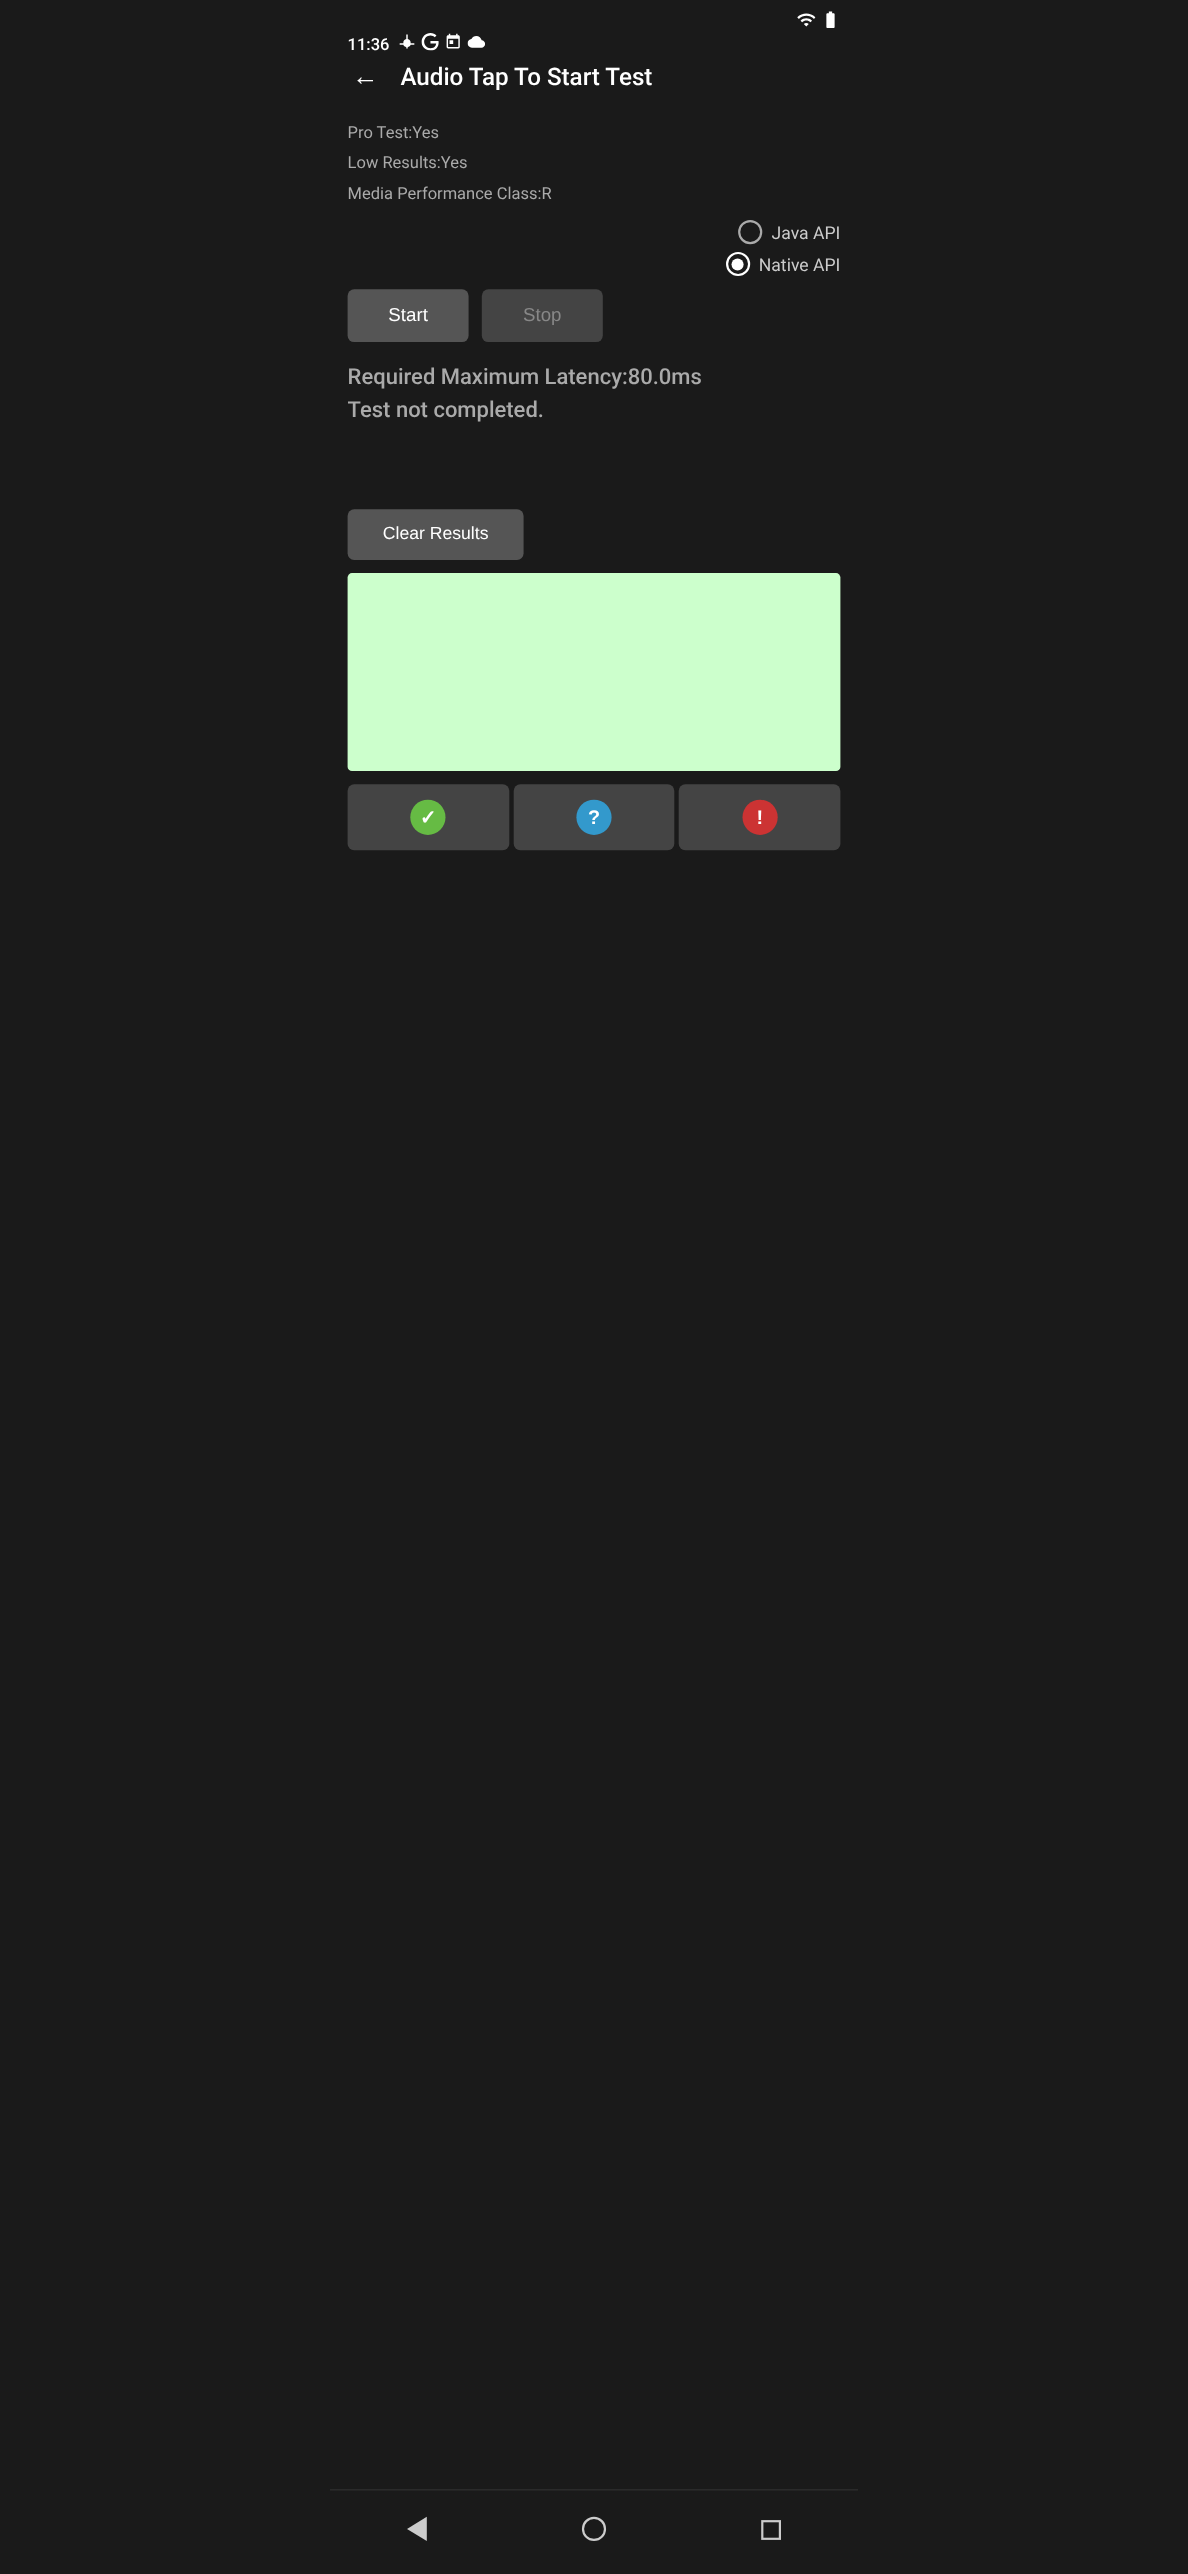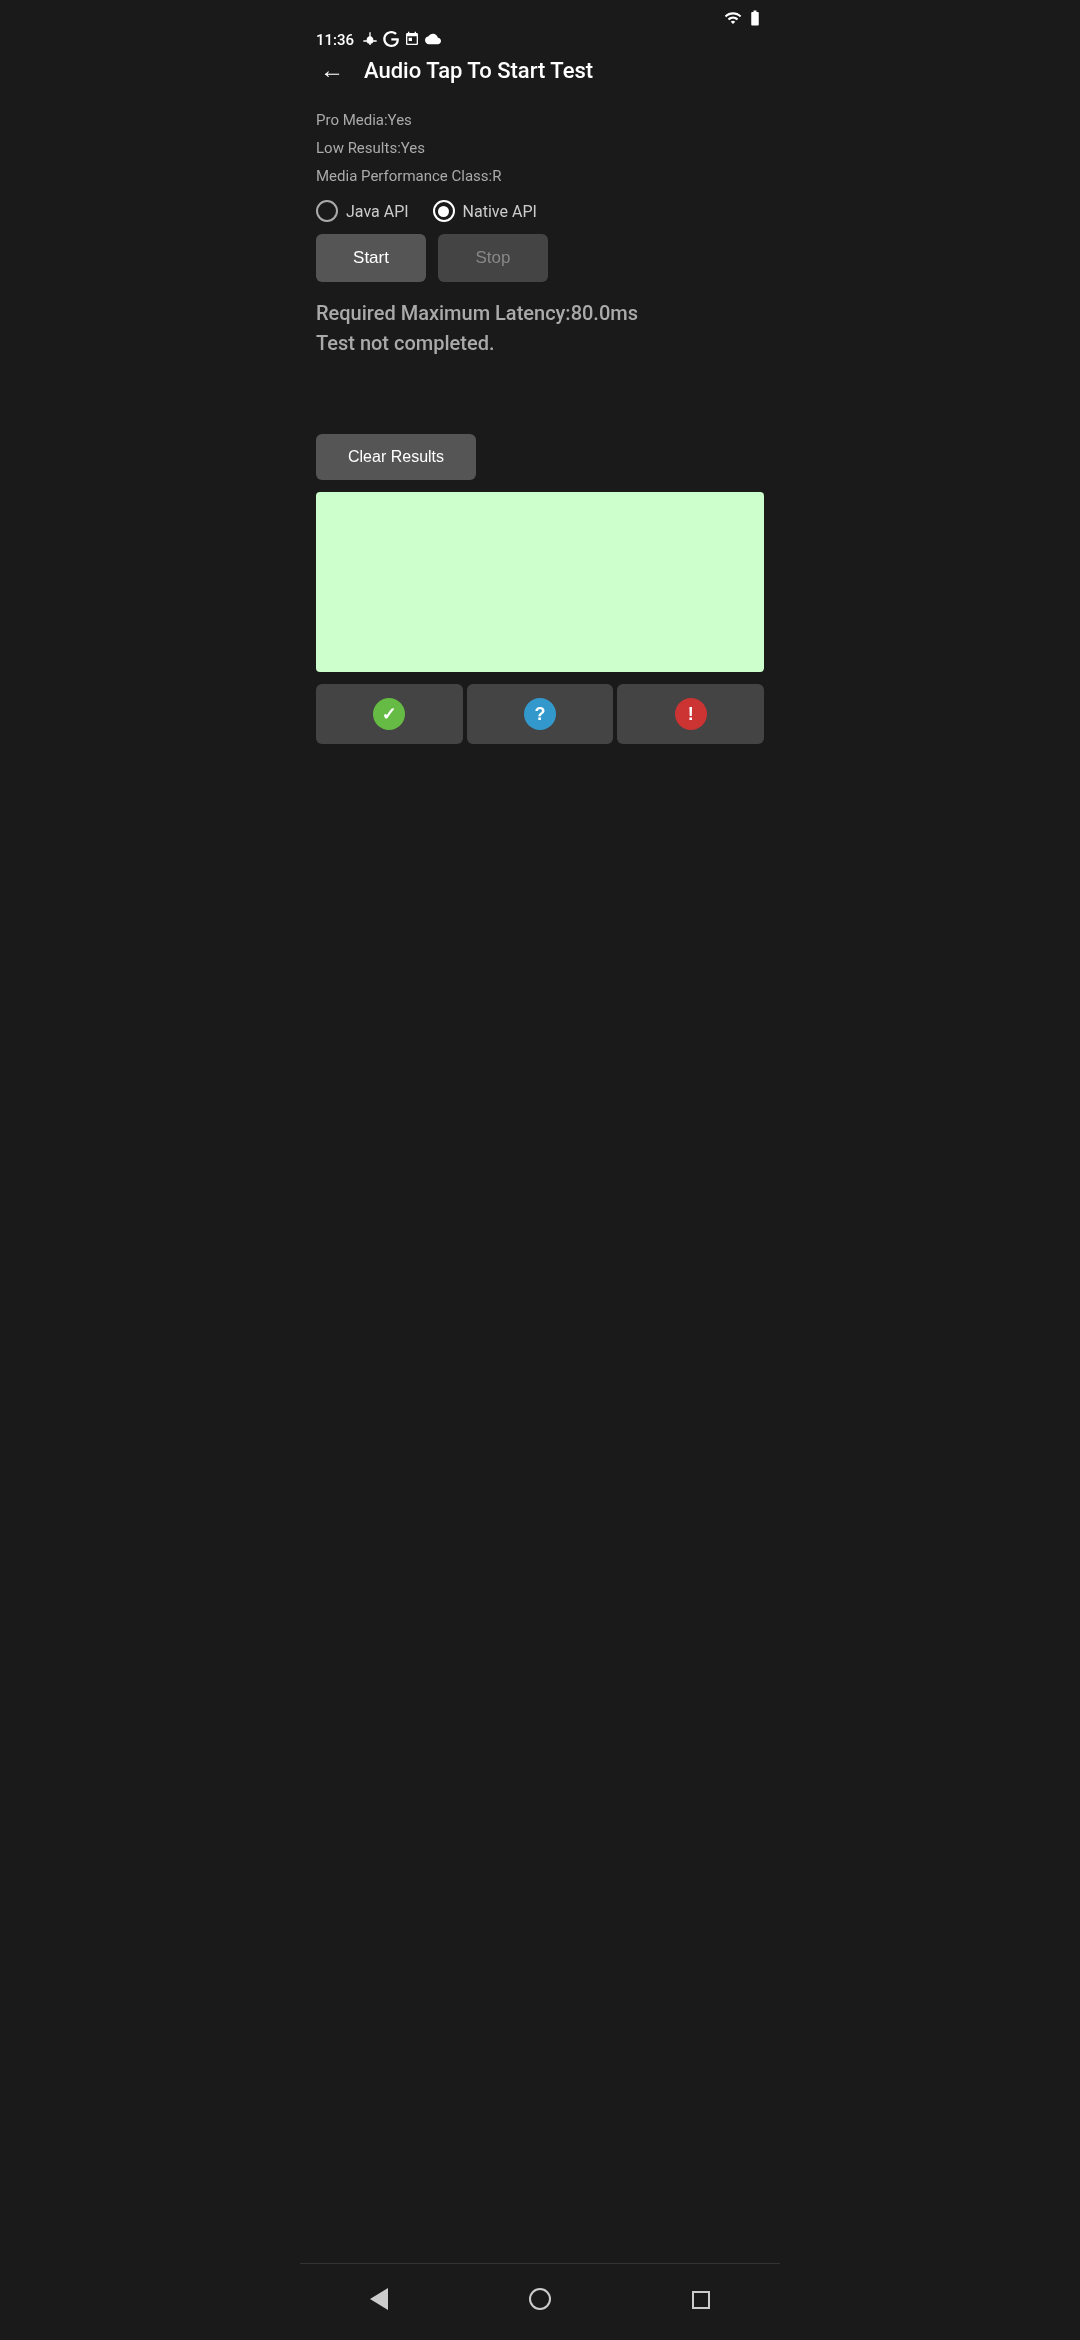--- a/index.html
+++ b/index.html
@@ -92,23 +92,24 @@
 
     .info-text {
       color: #aaaaaa;
       font-size: 15px;
       line-height: 1.6;
       margin-bottom: 4px;
     }
 
     .radio-group {
       display: flex;
-      align-items: flex-start;
-      gap: 24px;
+      align-items: flex-end;
+      gap: 7px;
       margin: 12px 0;
+      flex-direction: column;
     }
 
     .radio-option {
       display: flex;
       align-items: center;
       gap: 8px;
       cursor: pointer;
     }
 
     .radio-circle {
@@ -348,21 +349,21 @@
 
 <div class="toolbar">
   <button class="back-button">←</button>
   <span class="toolbar-title">Audio Tap To Start Test</span>
 </div>
 
 <div class="content">
 
   
   <div>
-    <p class="info-text">Pro Media:Yes</p>
+    <p class="info-text">Pro Test:Yes</p>
     <p class="info-text">Low Results:Yes</p>
     <p class="info-text">Media Performance Class:R</p>
   </div>
 
   
   <div class="radio-group">
     <div class="radio-option">
       <div class="radio-circle"></div>
       <span class="radio-label">Java API</span>
     </div>

